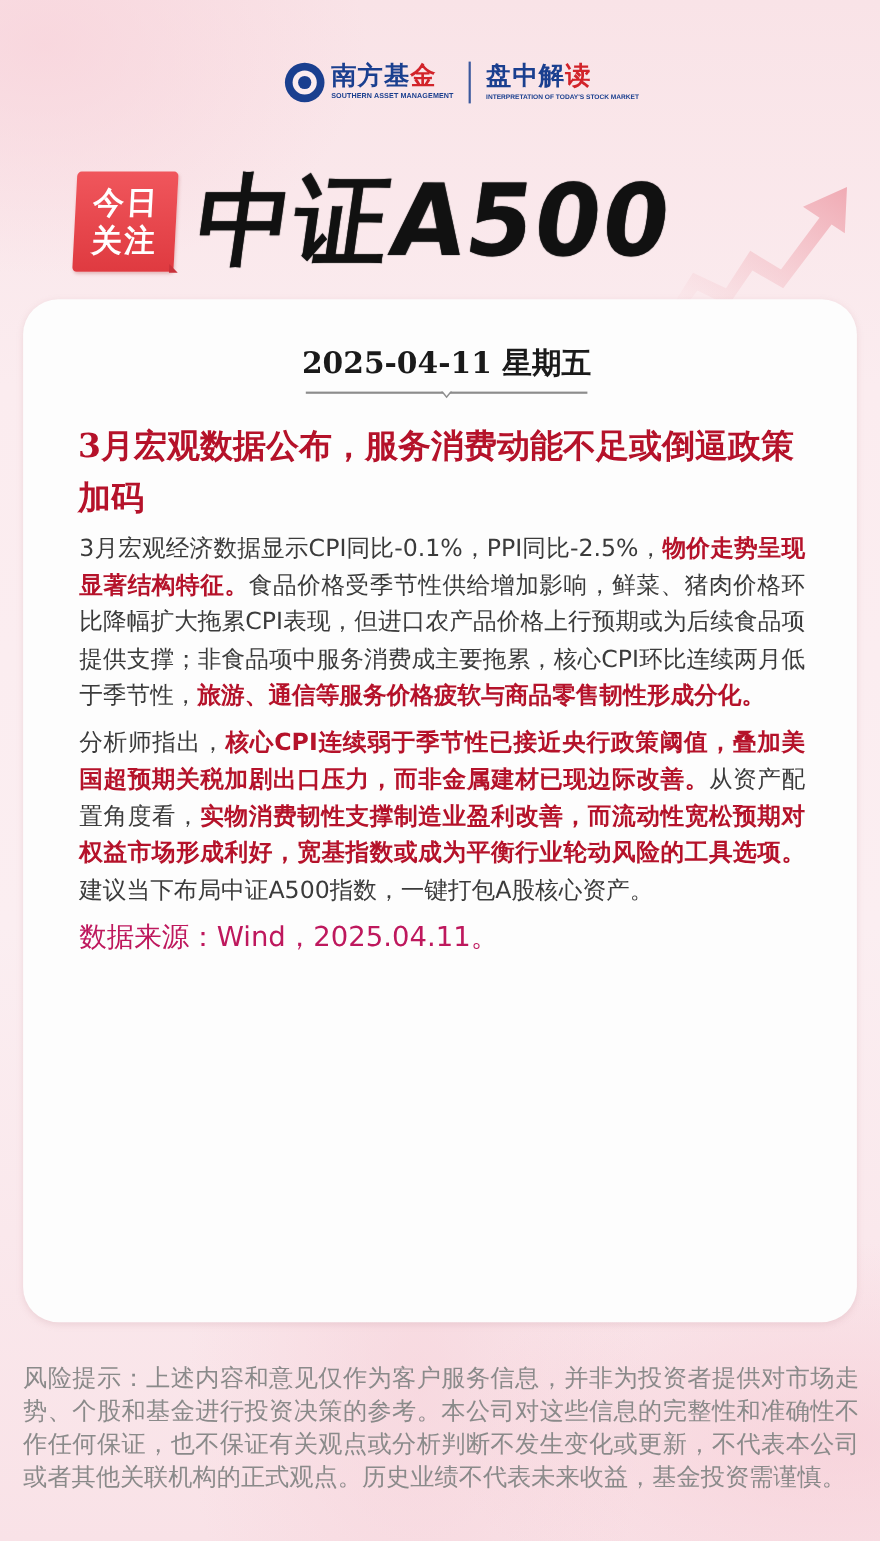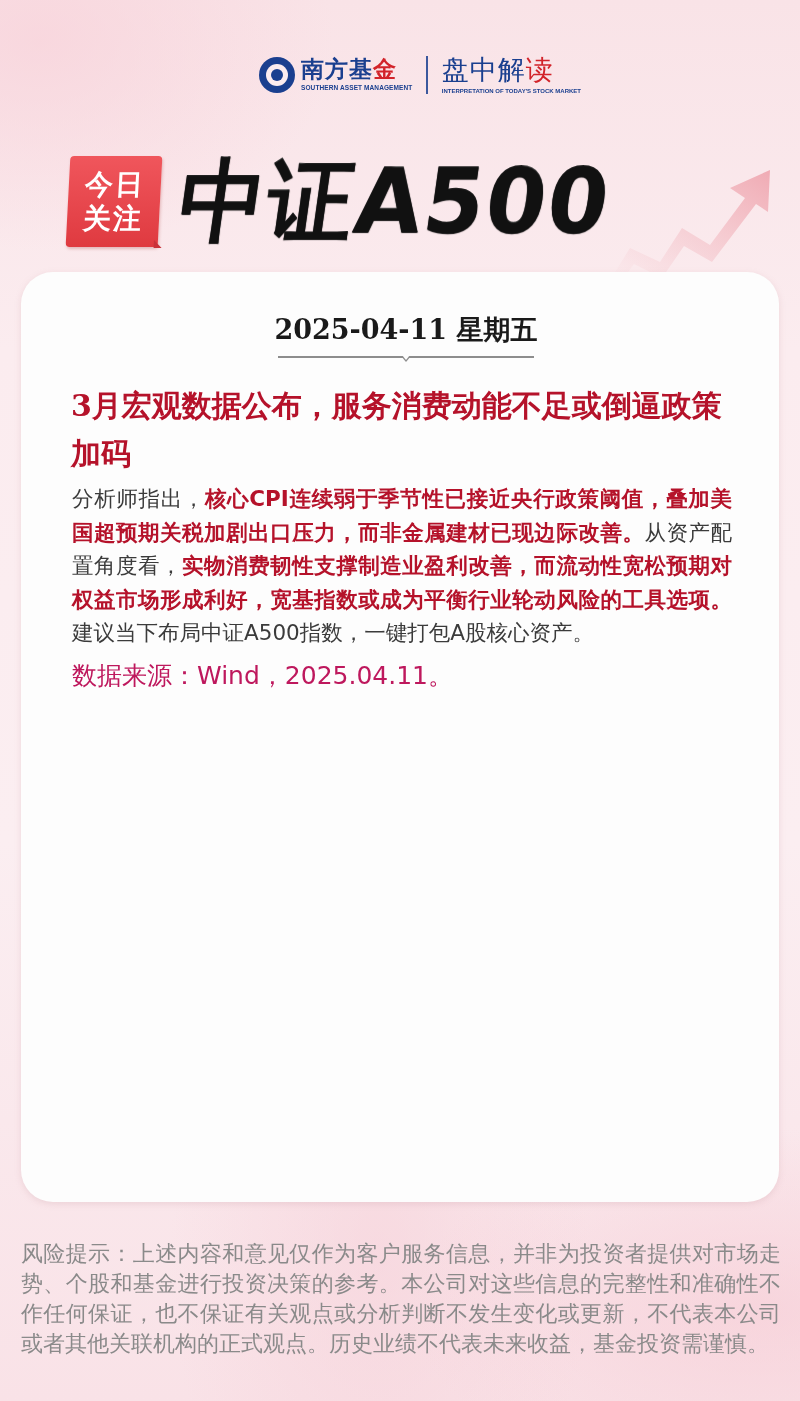--- a/index.html
+++ b/index.html
@@ -38,22 +38,22 @@
     font-size: 23px; color: #1a3f8f; letter-spacing: 1px;
   }
   .brand-cn .accent { color: #d2232a; }
   .brand-en {
     font-family: "Liberation Sans", sans-serif; font-weight: bold;
     font-size: 6.5px; color: #1a3f8f; margin-top: 4px; letter-spacing: 0.1px;
   }
   .divider-v { width: 1.5px; height: 38px; background: #1a3f8f; margin: 0 14px; opacity: 0.85; }
   .sub-text { display: flex; flex-direction: column; line-height: 1; }
   .sub-cn {
-    font-family: "DejaVu Sans", sans-serif; font-weight: normal;
-    font-size: 27px; color: #1a3f8f; letter-spacing: 1px;
+    font-family: "DejaVu Sans", sans-serif; font-weight: bold;
+    font-size: 23px; color: #1a3f8f; letter-spacing: 1px;
   }
   .sub-cn .accent { color: #d2232a; }
   .sub-en {
     font-family: "Liberation Sans", sans-serif; font-weight: bold;
     font-size: 6px; color: #1a3f8f; margin-top: 5px;
   }
 
   
   .hero { position: absolute; top: 136px; left: 0; width: 800px; height: 130px; }
   .tag {
@@ -176,18 +176,19 @@
 
 <div class="card">
   <div class="date-wrap">
     <div class="date-text">2025-04-11 星期五</div>
     <div class="date-rule"></div>
   </div>
 
   <div class="headline">3月宏观数据公布，服务消费动能不足或倒逼政策加码</div>
 
   <div class="body">
+    <p class="para"><span>3月宏观经济数据显示CPI同比-0.1%，PPI同比-2.5%，</span><span class="hl">物价走势呈现显著结构特征。</span><span>食品价格受季节性供给增加影响，鲜菜、猪肉价格环比降幅扩大拖累CPI表现，但进口农产品价格上行预期或为后续食品项提供支撑；非食品项中服务消费成主要拖累，核心CPI环比连续两月低于季节性，</span><span class="hl">旅游、通信等服务价格疲软与商品零售韧性形成分化。</span></p>
     <p class="para"><span>分析师指出，</span><span class="hl">核心CPI连续弱于季节性已接近央行政策阈值，叠加美国超预期关税加剧出口压力，而非金属建材已现边际改善。</span><span>从资产配置角度看，</span><span class="hl">实物消费韧性支撑制造业盈利改善，而流动性宽松预期对权益市场形成利好，宽基指数或成为平衡行业轮动风险的工具选项。</span><span>建议当下布局中证A500指数，一键打包A股核心资产。</span></p>
     <p class="source">数据来源：Wind，2025.04.11。</p>
   </div>
 </div>
 
 <div class="disclaimer">风险提示：上述内容和意见仅作为客户服务信息，并非为投资者提供对市场走势、个股和基金进行投资决策的参考。本公司对这些信息的完整性和准确性不作任何保证，也不保证有关观点或分析判断不发生变化或更新，不代表本公司或者其他关联机构的正式观点。历史业绩不代表未来收益，基金投资需谨慎。</div>
 
 </body></html>

